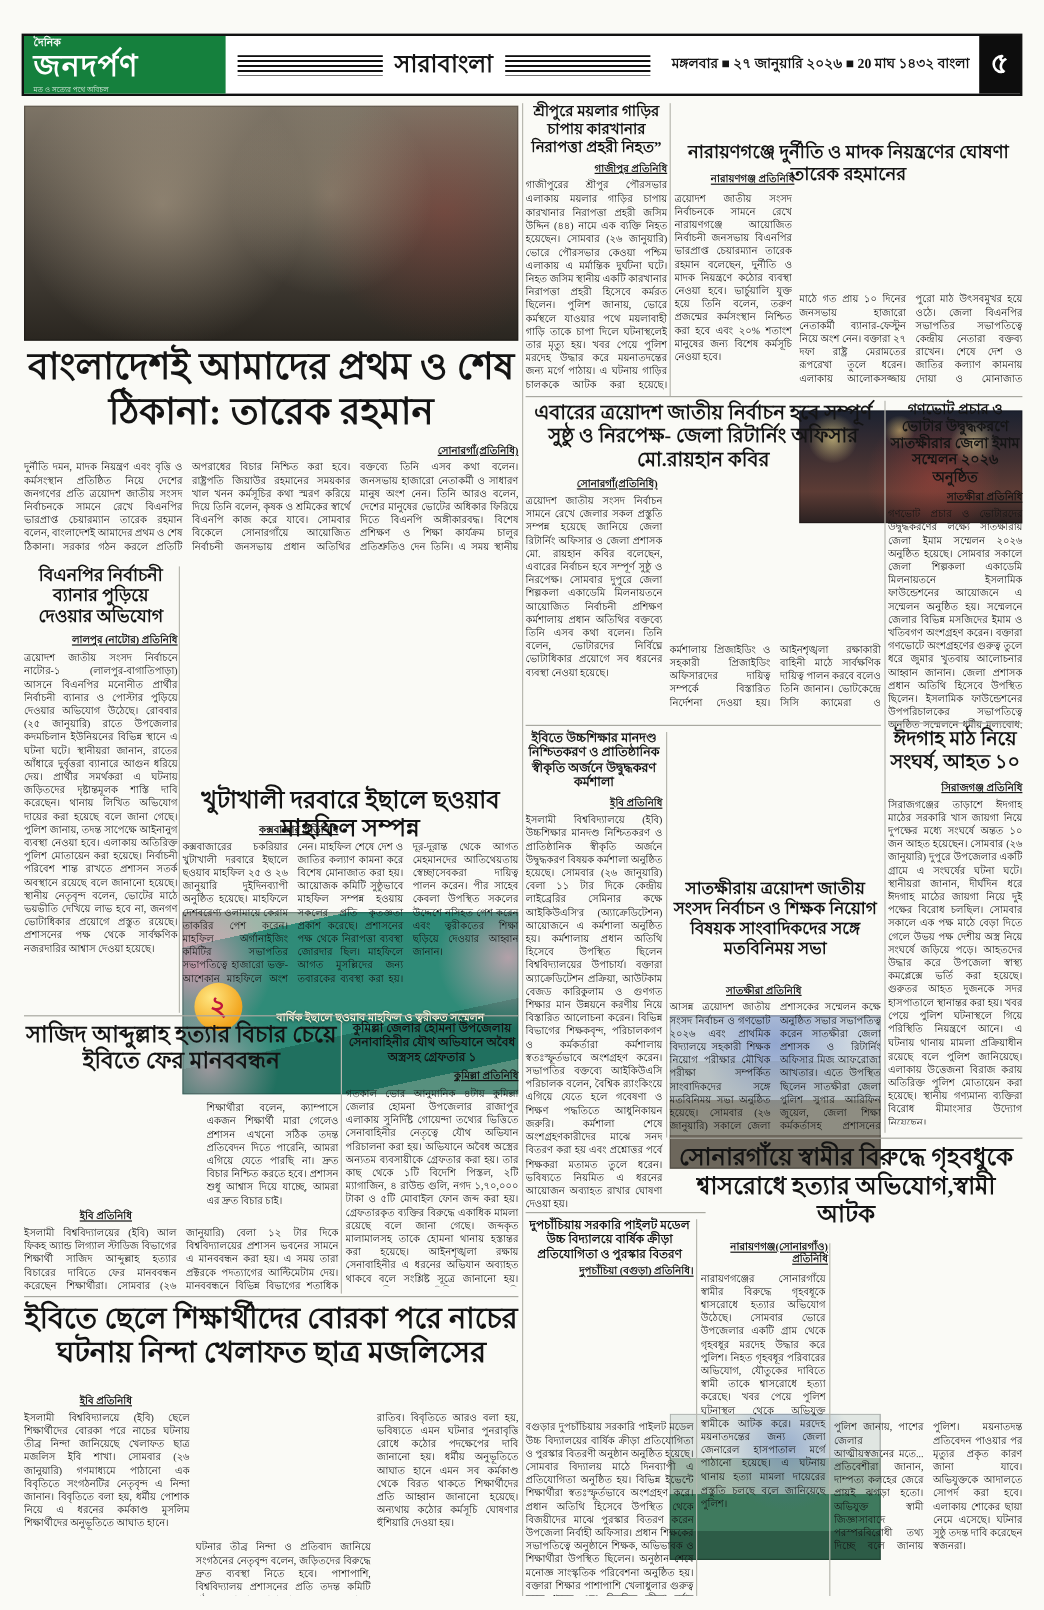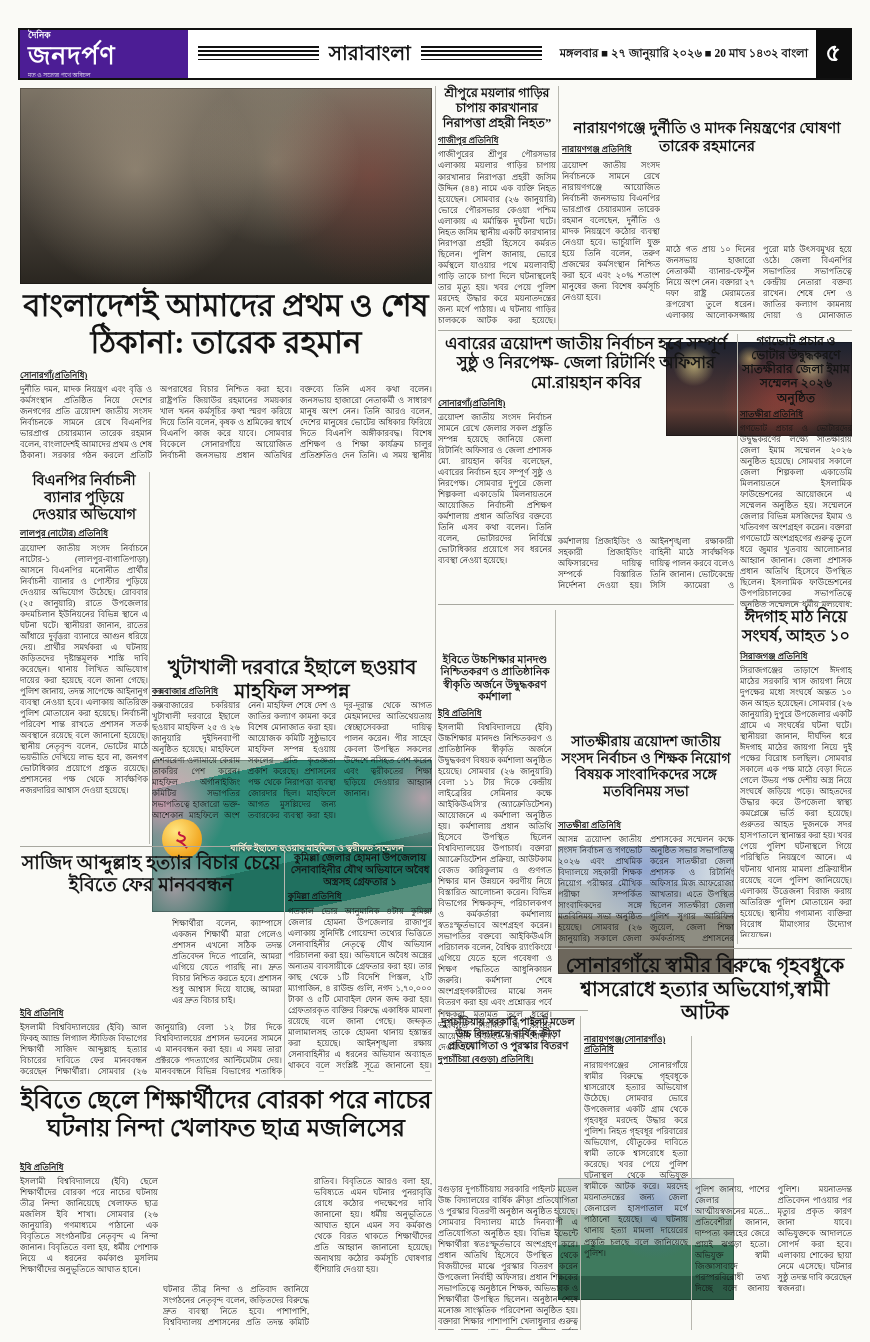--- a/index.html
+++ b/index.html
@@ -1,33 +1,33 @@
 <!DOCTYPE html>
 <html><head>
 <meta charset="utf-8">
 <style>
   html,body{margin:0;padding:0;background:#d9d9d4;}
   .page{position:relative;width:870px;height:1342px;background:#fafaf6;margin:0 auto;
         font-family:"Liberation Serif",serif;color:#141414;overflow:hidden;}
   .abs{position:absolute;}
   
   .masthead{border:2px solid #111;display:flex;align-items:stretch;background:#fff;}
-  .brandbox{background:#4c1d95;color:#fff;padding:2px 10px 2px 8px;display:flex;flex-direction:column;justify-content:center;min-width:150px;}
+  .brandbox{background:#15803d;color:#fff;padding:2px 10px 2px 8px;display:flex;flex-direction:column;justify-content:center;min-width:150px;}
   .brandtop{font-size:9px;font-weight:bold;font-family:"Liberation Sans",sans-serif;}
   .brand{font-size:25px;font-weight:bold;line-height:1;font-family:"Liberation Sans",sans-serif;letter-spacing:1px;}
   .brandtag{font-size:6px;margin-top:2px;opacity:.85;}
   .rulelines{align-self:center;height:17px;flex:1;margin:0 10px;
      background:repeating-linear-gradient(to bottom,#111 0 1.5px,transparent 1.5px 4.2px);}
   .sectionname{align-self:center;font-size:20px;font-weight:bold;white-space:nowrap;}
   .dateline{align-self:center;font-size:11.5px;font-weight:bold;white-space:nowrap;padding:0 8px;}
   .pagenobox{background:#0d0d0d;color:#fff;width:34px;display:flex;align-items:center;justify-content:center;
      font-size:24px;font-weight:bold;}
   
   .hl{font-weight:bold;text-align:center;line-height:1.18;}
-  .byline{font-weight:bold;font-size:8.5px;text-decoration:underline;line-height:1.2;}
+  .byline{font-weight:bold;font-size:8.5px;text-decoration:underline;line-height:1.2;text-align:right;}
   .bd{font-size:8.3px;line-height:1.33;text-align:justify;overflow:hidden;word-break:break-word;hyphens:auto;}
   .cols2{column-count:2;column-gap:8px;}
   .cols3{column-count:3;column-gap:8px;}
   .photo{overflow:hidden;position:relative;box-shadow:inset 0 0 0 1px rgba(0,0,0,.25);}
   .vrule{width:0;border-left:1px solid #b8b8b0;}
   .hrule{height:0;border-top:1px solid #a8a8a0;}
   .badge{position:absolute;left:10px;top:52%;transform:translateY(-50%);width:40px;height:40px;border-radius:50%;
      background:radial-gradient(circle at 35% 30%,#ffe680,#f2a51e 70%);color:#c0143c;font-weight:bold;
      font-size:22px;display:flex;align-items:center;justify-content:center;}
   .bannertext{position:absolute;left:58px;right:8px;top:58%;transform:translateY(-50%);color:#fff8e0;
@@ -117,21 +117,21 @@
   </div>
 
   <div class="abs hrule" style="left:740px;top:602px;width:112px;"></div>
   <div class="abs" style="left:740px;top:608px;width:112px;">
     <div class="hl" style="font-size:16px;">ঈদগাহ মাঠ নিয়ে সংঘর্ষ, আহত ১০</div>
     <div class="byline" style="margin-top:5px;">সিরাজগঞ্জ প্রতিনিধি</div>
     <div class="bd" style="margin-top:4px;height:272px;">সিরাজগঞ্জের তাড়াশে ঈদগাহ মাঠের সরকারি খাস জায়গা নিয়ে দুপক্ষের মধ্যে সংঘর্ষে অন্তত ১০ জন আহত হয়েছেন। সোমবার (২৬ জানুয়ারি) দুপুরে উপজেলার একটি গ্রামে এ সংঘর্ষের ঘটনা ঘটে। স্থানীয়রা জানান, দীর্ঘদিন ধরে ঈদগাহ মাঠের জায়গা নিয়ে দুই পক্ষের বিরোধ চলছিল। সোমবার সকালে এক পক্ষ মাঠে বেড়া দিতে গেলে উভয় পক্ষ দেশীয় অস্ত্র নিয়ে সংঘর্ষে জড়িয়ে পড়ে। আহতদের উদ্ধার করে উপজেলা স্বাস্থ্য কমপ্লেক্সে ভর্তি করা হয়েছে। গুরুতর আহত দুজনকে সদর হাসপাতালে স্থানান্তর করা হয়। খবর পেয়ে পুলিশ ঘটনাস্থলে গিয়ে পরিস্থিতি নিয়ন্ত্রণে আনে। এ ঘটনায় থানায় মামলা প্রক্রিয়াধীন রয়েছে বলে পুলিশ জানিয়েছে। এলাকায় উত্তেজনা বিরাজ করায় অতিরিক্ত পুলিশ মোতায়েন করা হয়েছে। স্থানীয় গণ্যমান্য ব্যক্তিরা বিরোধ মীমাংসার উদ্যোগ নিয়েছেন।</div>
   </div>
 
   <div class="abs hrule" style="left:438px;top:604px;width:296px;"></div>
-  <div class="abs" style="left:438px;top:610px;width:114px;margin-top:44px;">
+  <div class="abs" style="left:438px;top:610px;width:114px;">
     <div class="hl" style="font-size:10.5px;">ইবিতে উচ্চশিক্ষার মানদণ্ড নিশ্চিতকরণ ও প্রাতিষ্ঠানিক স্বীকৃতি অর্জনে উদ্বুদ্ধকরণ কর্মশালা</div>
     <div class="byline" style="margin-top:4px;">ইবি প্রতিনিধি</div>
     <div class="bd" style="margin-top:4px;height:344px;">ইসলামী বিশ্ববিদ্যালয়ে (ইবি) উচ্চশিক্ষার মানদণ্ড নিশ্চিতকরণ ও প্রাতিষ্ঠানিক স্বীকৃতি অর্জনে উদ্বুদ্ধকরণ বিষয়ক কর্মশালা অনুষ্ঠিত হয়েছে। সোমবার (২৬ জানুয়ারি) বেলা ১১ টার দিকে কেন্দ্রীয় লাইব্রেরির সেমিনার কক্ষে আইকিউএসি'র (অ্যাক্রেডিটেশন) আয়োজনে এ কর্মশালা অনুষ্ঠিত হয়। কর্মশালায় প্রধান অতিথি হিসেবে উপস্থিত ছিলেন বিশ্ববিদ্যালয়ের উপাচার্য। বক্তারা অ্যাক্রেডিটেশন প্রক্রিয়া, আউটকাম বেজড কারিকুলাম ও গুণগত শিক্ষার মান উন্নয়নে করণীয় নিয়ে বিস্তারিত আলোচনা করেন। বিভিন্ন বিভাগের শিক্ষকবৃন্দ, পরিচালকগণ ও কর্মকর্তারা কর্মশালায় স্বতঃস্ফূর্তভাবে অংশগ্রহণ করেন। সভাপতির বক্তব্যে আইকিউএসি পরিচালক বলেন, বৈশ্বিক র‍্যাংকিংয়ে এগিয়ে যেতে হলে গবেষণা ও শিক্ষণ পদ্ধতিতে আধুনিকায়ন জরুরি। কর্মশালা শেষে অংশগ্রহণকারীদের মাঝে সনদ বিতরণ করা হয় এবং প্রশ্নোত্তর পর্বে শিক্ষকরা মতামত তুলে ধরেন। ভবিষ্যতে নিয়মিত এ ধরনের আয়োজন অব্যাহত রাখার ঘোষণা দেওয়া হয়।</div>
   </div>
   <div class="abs vrule" style="left:555px;top:610px;height:338px;"></div>
 
   <div class="abs photo" style="left:558px;top:608px;width:176px;height:122px;
        background:radial-gradient(circle at 55% 22%,rgba(70,110,180,.45),transparent 40%),
                   linear-gradient(180deg,#e0e6e2 0 30%,#a3b8aa 30% 55%,#3f7a5e 55% 80%,#2d5c47 80%);"></div>
   <div class="abs hl" style="left:558px;top:734px;width:176px;font-size:14px;">সাতক্ষীরায় ত্রয়োদশ জাতীয় সংসদ নির্বাচন ও শিক্ষক নিয়োগ বিষয়ক সাংবাদিকদের সঙ্গে মতবিনিময় সভা</div>

